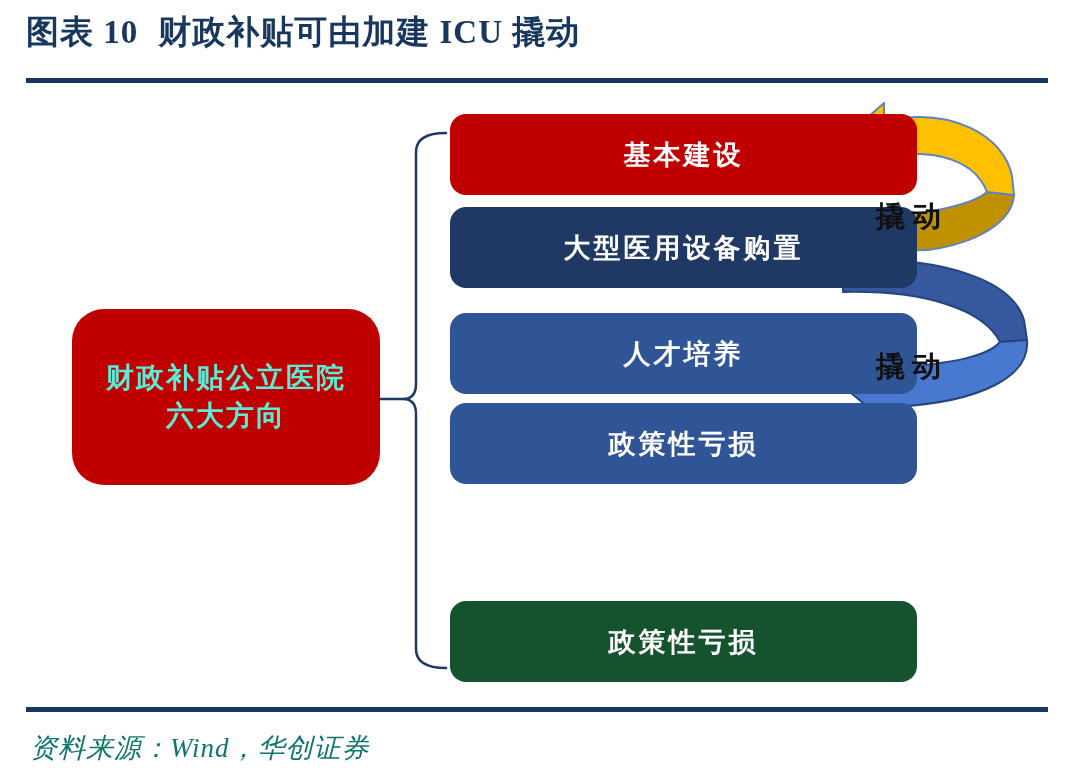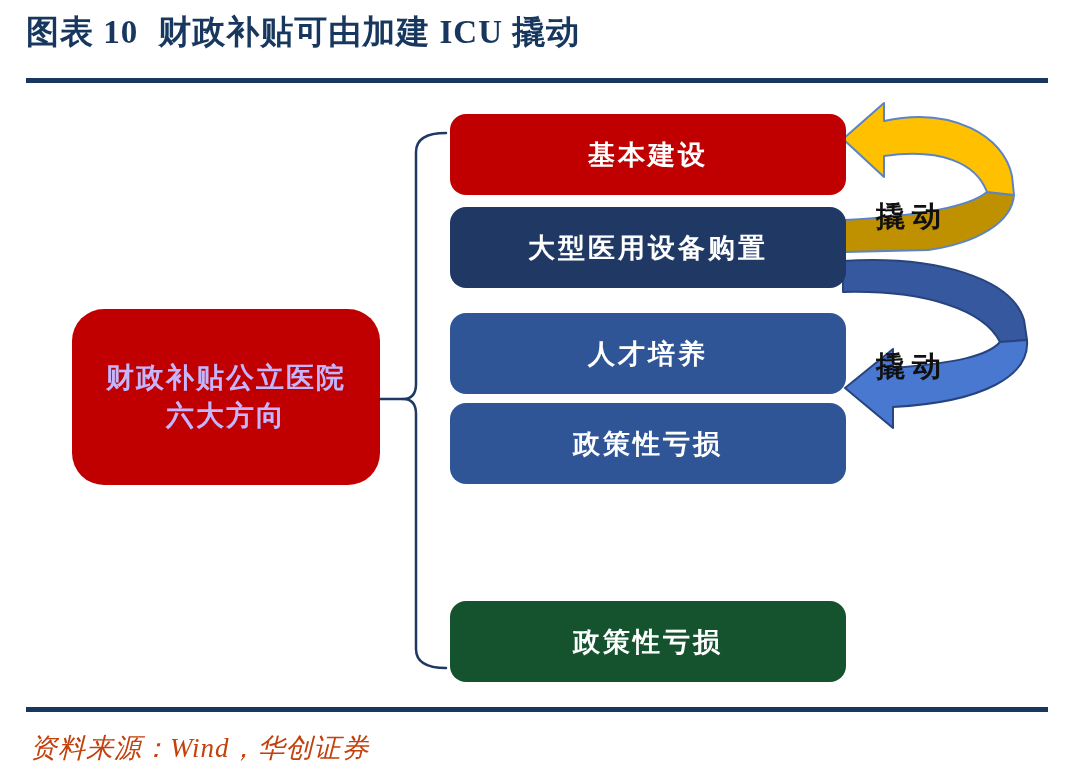--- a/index.html
+++ b/index.html
@@ -13,39 +13,39 @@
   .fig-title{margin-left:20px;}
   .rule{position:absolute;left:26px;width:1022px;background:#17375E;}
   .rule-top{top:78px;height:5px;}
   .rule-bottom{top:707px;height:5px;}
   
   .diagram{position:absolute;left:0;top:0;width:1077px;height:781px;}
   .overlay{position:absolute;left:0;top:0;pointer-events:none;}
   .source-box{
     position:absolute;left:72px;top:309px;width:308px;height:176px;border-radius:32px;
     display:flex;flex-direction:column;align-items:center;justify-content:center;
-    color:#c4b5fd;font-weight:bold;font-size:28px;letter-spacing:2px;text-align:center;
+    color:#5eead4;font-weight:bold;font-size:28px;letter-spacing:2px;text-align:center;
   }
   .item{
-    position:absolute;left:450px;width:396px;height:81px;border-radius:16px;
+    position:absolute;left:450px;width:467px;height:81px;border-radius:16px;
     display:flex;align-items:center;justify-content:center;
     color:#fff;font-weight:bold;font-size:27px;letter-spacing:3px;
   }
   .item-1{top:114px;} .item-2{top:207px;} .item-3{top:313px;}
   .item-4{top:403px;} .item-5{top:510px;} .item-6{top:601px;}
   .lever-label{
     position:absolute;color:#101010;font-weight:bold;font-size:29px;letter-spacing:7px;
     white-space:nowrap;
     margin-top:28px;
   }
   .lever-label-1{left:876px;top:169px;}
   .lever-label-2{left:876px;top:319px;}
   
   .source-note{
-    position:absolute;left:30px;top:730px;color:#c2410c;
+    position:absolute;left:30px;top:730px;color:#0f766e;
     font-style:italic;font-size:27px;letter-spacing:1px;white-space:nowrap;
   }
 </style>
 </head>
 <body>
 
 <div class="page">
 
   <div class="fig-header">
     <span class="fig-label">图表 10</span><span class="fig-title">财政补贴可由加建 ICU 撬动</span>

